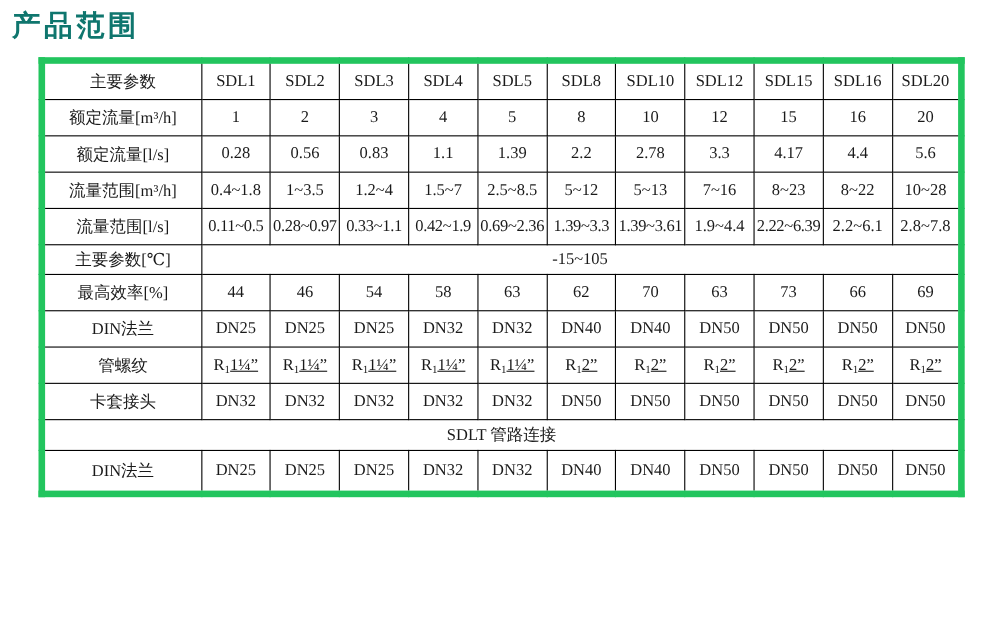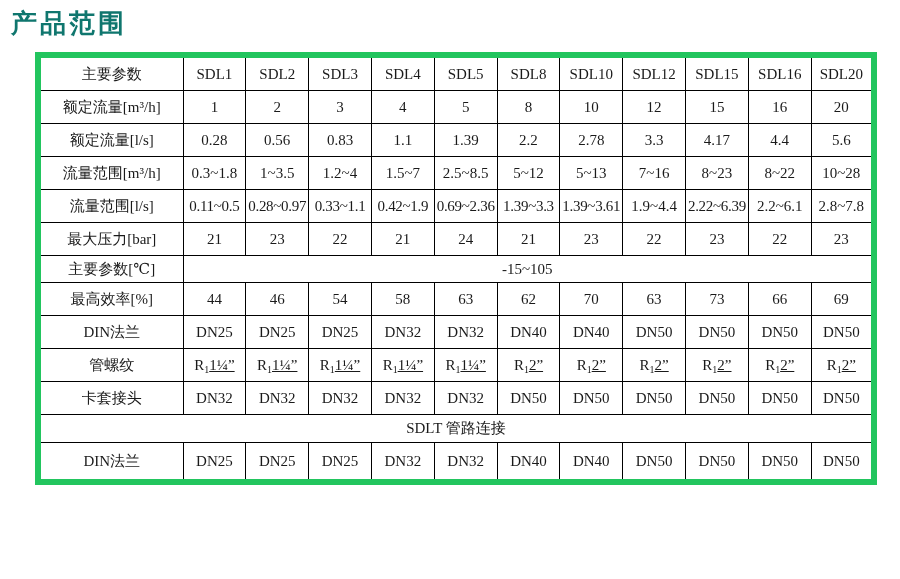--- a/index.html
+++ b/index.html
@@ -94,21 +94,21 @@
         <td>1.39</td>
         <td>2.2</td>
         <td>2.78</td>
         <td>3.3</td>
         <td>4.17</td>
         <td>4.4</td>
         <td>5.6</td>
       </tr>
       <tr class="r-std">
         <td class="label-cell">流量范围[m³/h]</td>
-        <td>0.3~1.8</td>
+        <td>0.4~1.8</td>
         <td>1~3.5</td>
         <td>1.2~4</td>
         <td>1.5~7</td>
         <td>2.5~8.5</td>
         <td>5~12</td>
         <td>5~13</td>
         <td>7~16</td>
         <td>8~23</td>
         <td>8~22</td>
         <td>10~28</td>
@@ -120,34 +120,20 @@
         <td class="tight">0.33~1.1</td>
         <td class="tight">0.42~1.9</td>
         <td class="tight">0.69~2.36</td>
         <td class="tight">1.39~3.3</td>
         <td class="tight">1.39~3.61</td>
         <td>1.9~4.4</td>
         <td class="tight">2.22~6.39</td>
         <td>2.2~6.1</td>
         <td>2.8~7.8</td>
       </tr>
-      <tr class="r-std">
-        <td class="label-cell">最大压力[bar]</td>
-        <td>21</td>
-        <td>23</td>
-        <td>22</td>
-        <td>21</td>
-        <td>24</td>
-        <td>21</td>
-        <td>23</td>
-        <td>22</td>
-        <td>23</td>
-        <td>22</td>
-        <td>23</td>
-      </tr>
       <tr class="r-temp">
         <td class="label-cell">主要参数[℃]</td>
         <td colspan="11" class="merged-val">-15~105</td>
       </tr>
       <tr class="r-std">
         <td class="label-cell">最高效率[%]</td>
         <td>44</td>
         <td>46</td>
         <td>54</td>
         <td>58</td>

